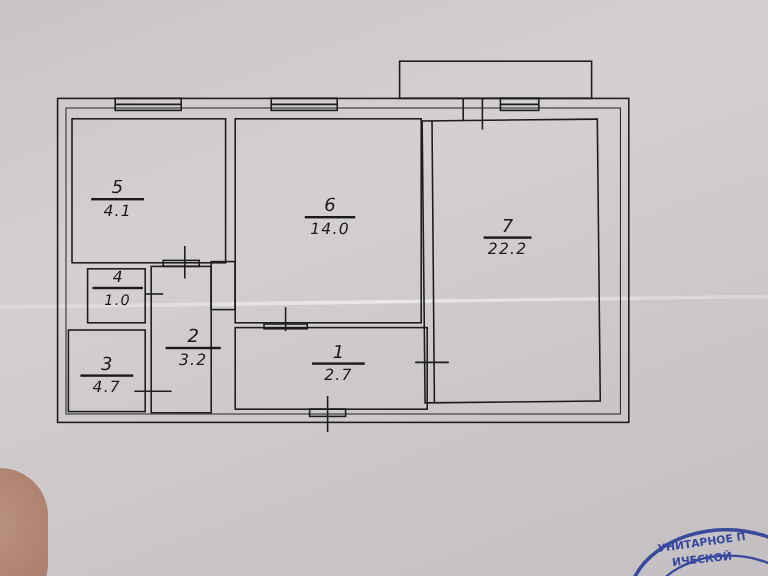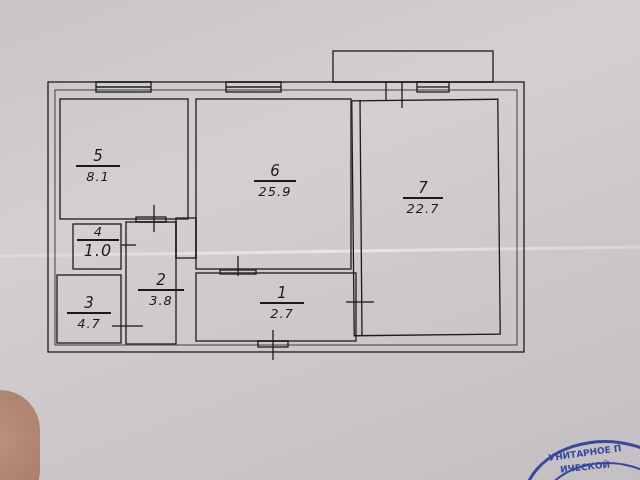--- a/index.html
+++ b/index.html
@@ -71,51 +71,51 @@
       <rect x="258" y="341" width="30" height="6"></rect>
       <line x1="112" y1="326" x2="143" y2="326"></line>
       <line x1="346" y1="302" x2="374" y2="302"></line>
       <line x1="121" y1="245" x2="136" y2="245"></line>
     </g>
   </svg>
 
   <div class="room-label" style="left:98px;top:148px;">
     <span class="num">5</span>
     <span class="bar" style="width:44px;"></span>
-    <span class="area">8.1</span>
+    <span class="area">4.1</span>
   </div>
 
   <div class="room-label" style="left:275px;top:163px;">
     <span class="num">6</span>
     <span class="bar" style="width:42px;"></span>
-    <span class="area">25.9</span>
+    <span class="area">14.0</span>
   </div>
 
   <div class="room-label" style="left:423px;top:180px;">
     <span class="num">7</span>
     <span class="bar" style="width:40px;"></span>
-    <span class="area">22.7</span>
+    <span class="area">22.2</span>
   </div>
 
   <div class="room-label" style="left:98px;top:225px;">
     <span class="num" style="font-size:13px;line-height:13px;">4</span>
     <span class="bar" style="width:42px;"></span>
-    <span class="area" style="font-size:16px;">1.0</span>
+    <span class="area" style="font-size:12px;">1.0</span>
   </div>
 
   <div class="room-label" style="left:89px;top:295px;">
     <span class="num">3</span>
     <span class="bar" style="width:44px;"></span>
     <span class="area">4.7</span>
   </div>
 
   <div class="room-label" style="left:161px;top:272px;">
     <span class="num">2</span>
     <span class="bar" style="width:46px;"></span>
-    <span class="area">3.8</span>
+    <span class="area">3.2</span>
   </div>
 
   <div class="room-label" style="left:282px;top:285px;">
     <span class="num">1</span>
     <span class="bar" style="width:44px;"></span>
     <span class="area">2.7</span>
   </div>
 
   <div class="stamp"></div>
   <div class="stamp-inner"></div>

